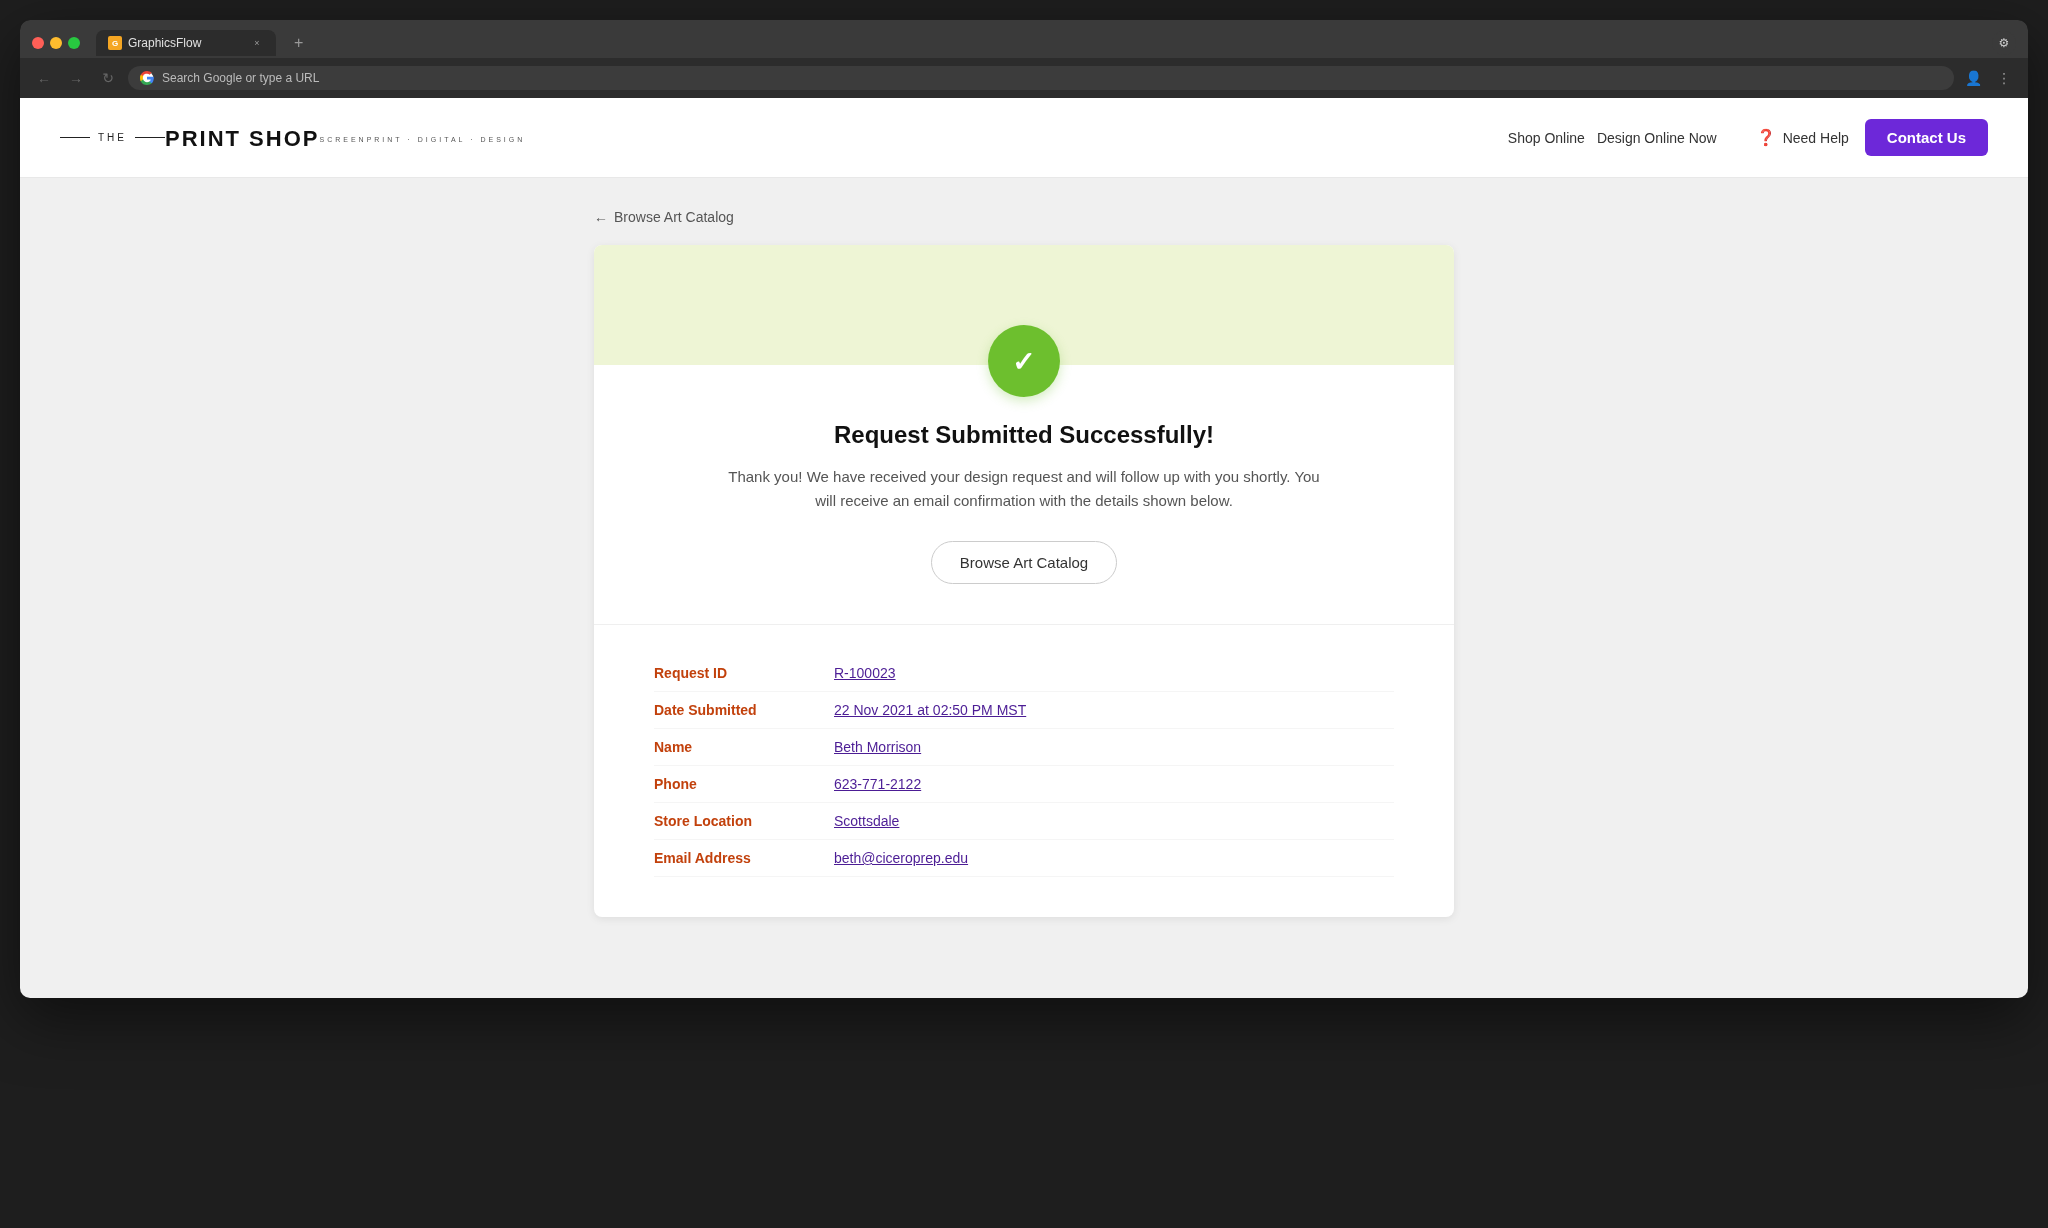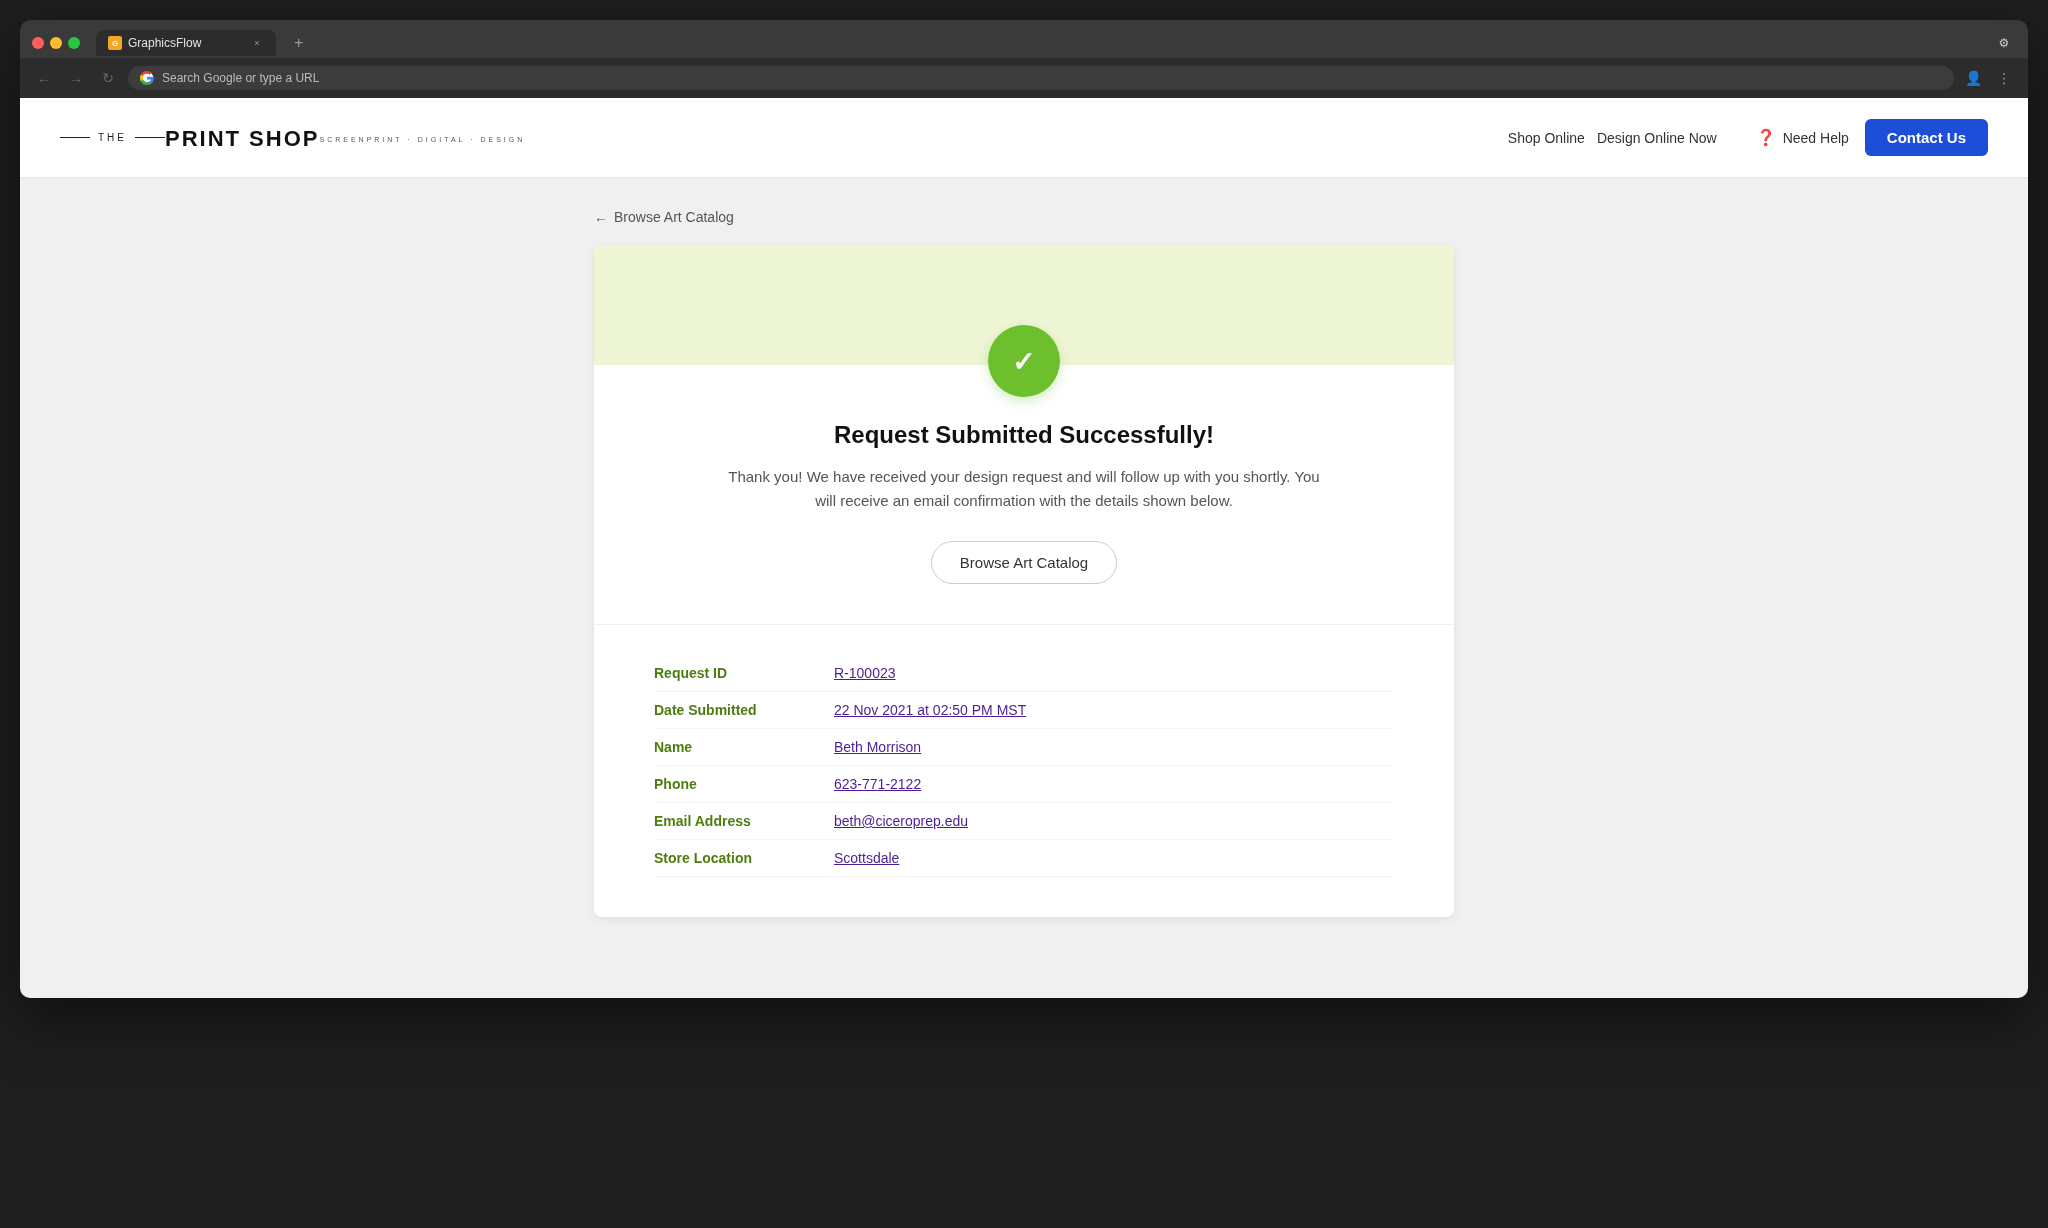--- a/index.html
+++ b/index.html
@@ -226,21 +226,21 @@
     .need-help {
       display: flex;
       align-items: center;
       gap: 6px;
       font-size: 14px;
       color: #333;
       cursor: pointer;
     }
 
     .contact-btn {
-      background: #1d4ed8;
+      background: #6d28d9;
       color: #fff;
       border: none;
       border-radius: 6px;
       padding: 10px 22px;
       font-size: 15px;
       font-weight: 600;
       cursor: pointer;
     }
 
     
@@ -341,21 +341,21 @@
 
     .detail-row {
       display: flex;
       padding: 10px 0;
       border-bottom: 1px solid #f5f5f5;
       font-size: 14px;
     }
 
     .detail-label {
       font-weight: 700;
-      color: #4d7c0f;
+      color: #c2410c;
       min-width: 180px;
     }
 
     .detail-value {
       color: #4c1d95;
       text-decoration: underline;
     }
 
     .browser-window {
       margin: 20px;
@@ -469,24 +469,24 @@
           </div>
           <div class="detail-row">
             <span class="detail-label">Name</span>
             <span class="detail-value">Beth Morrison</span>
           </div>
           <div class="detail-row">
             <span class="detail-label">Phone</span>
             <span class="detail-value">623-771-2122</span>
           </div>
           <div class="detail-row">
+            <span class="detail-label">Store Location</span>
+            <span class="detail-value">Scottsdale</span>
+          </div>
+          <div class="detail-row">
             <span class="detail-label">Email Address</span>
             <span class="detail-value">beth@ciceroprep.edu</span>
           </div>
-          <div class="detail-row">
-            <span class="detail-label">Store Location</span>
-            <span class="detail-value">Scottsdale</span>
-          </div>
         </div>
       </div>
     </div>
   </div>
 </div>
 
 </body></html>

